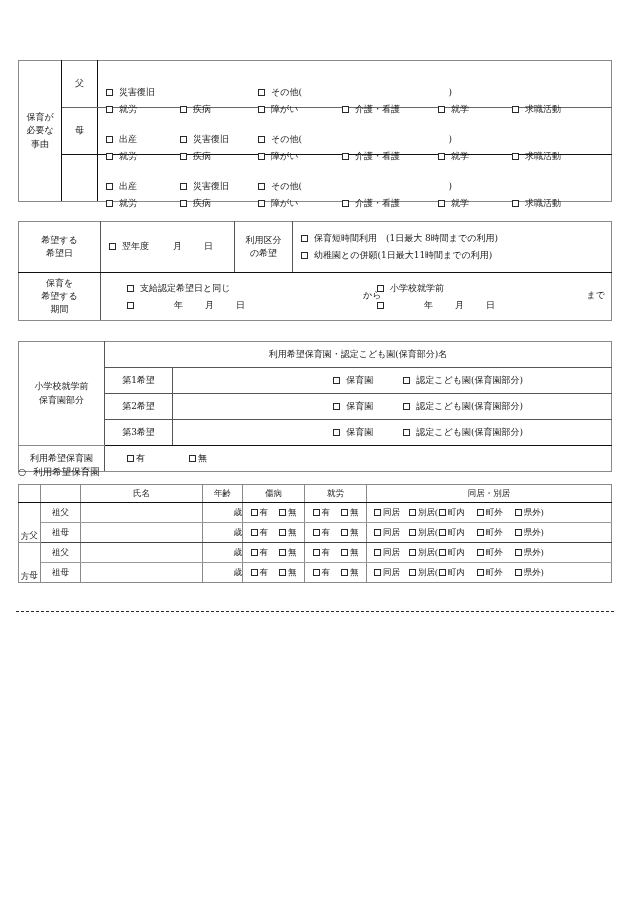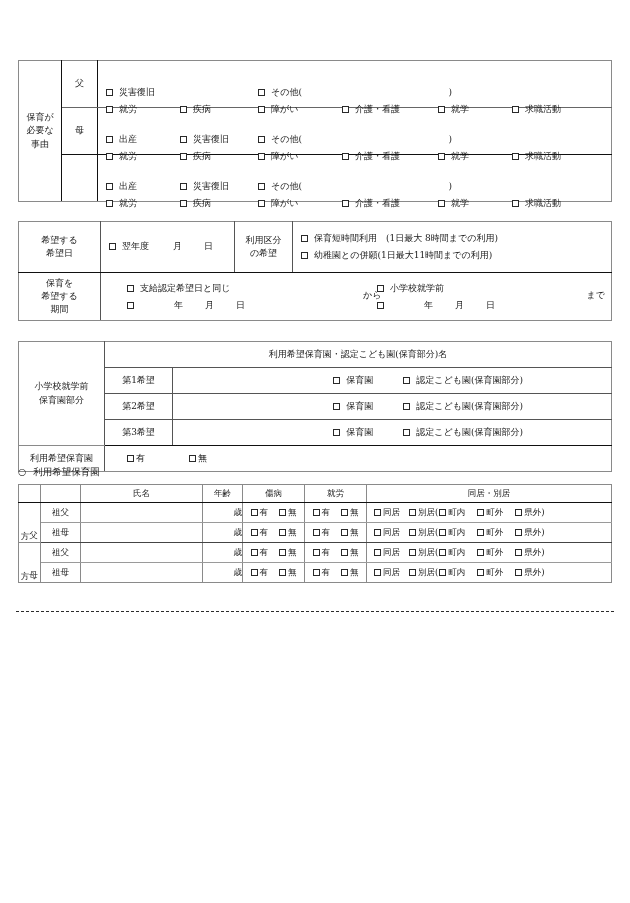--- a/index.html
+++ b/index.html
@@ -98,21 +98,21 @@
   #t3 td { height: 25px; }
 
   
   #gp-heading {
     position: absolute;
     left: 18px; top: 466px;
     font-size: 9.5px;
     white-space: nowrap;
   }
   #gp-heading .circ { margin-right: 7px; }
-  #t4 { position: absolute; left: 18px; top: 484px; width: 594px; }
+  #t4 { position: absolute; left: 18px; top: 484px; width: 594px; font-family: Liberation Serif, serif; }
   #t4 td { height: 19px; font-size: 8.5px; }
   #t4 td.hd { height: 17px; }
 
   
   #dashed {
     position: absolute;
     left: 16px; top: 611px;
     width: 598px;
     height: 0;
     border-top: 1.6px dashed #2b2b2b;

